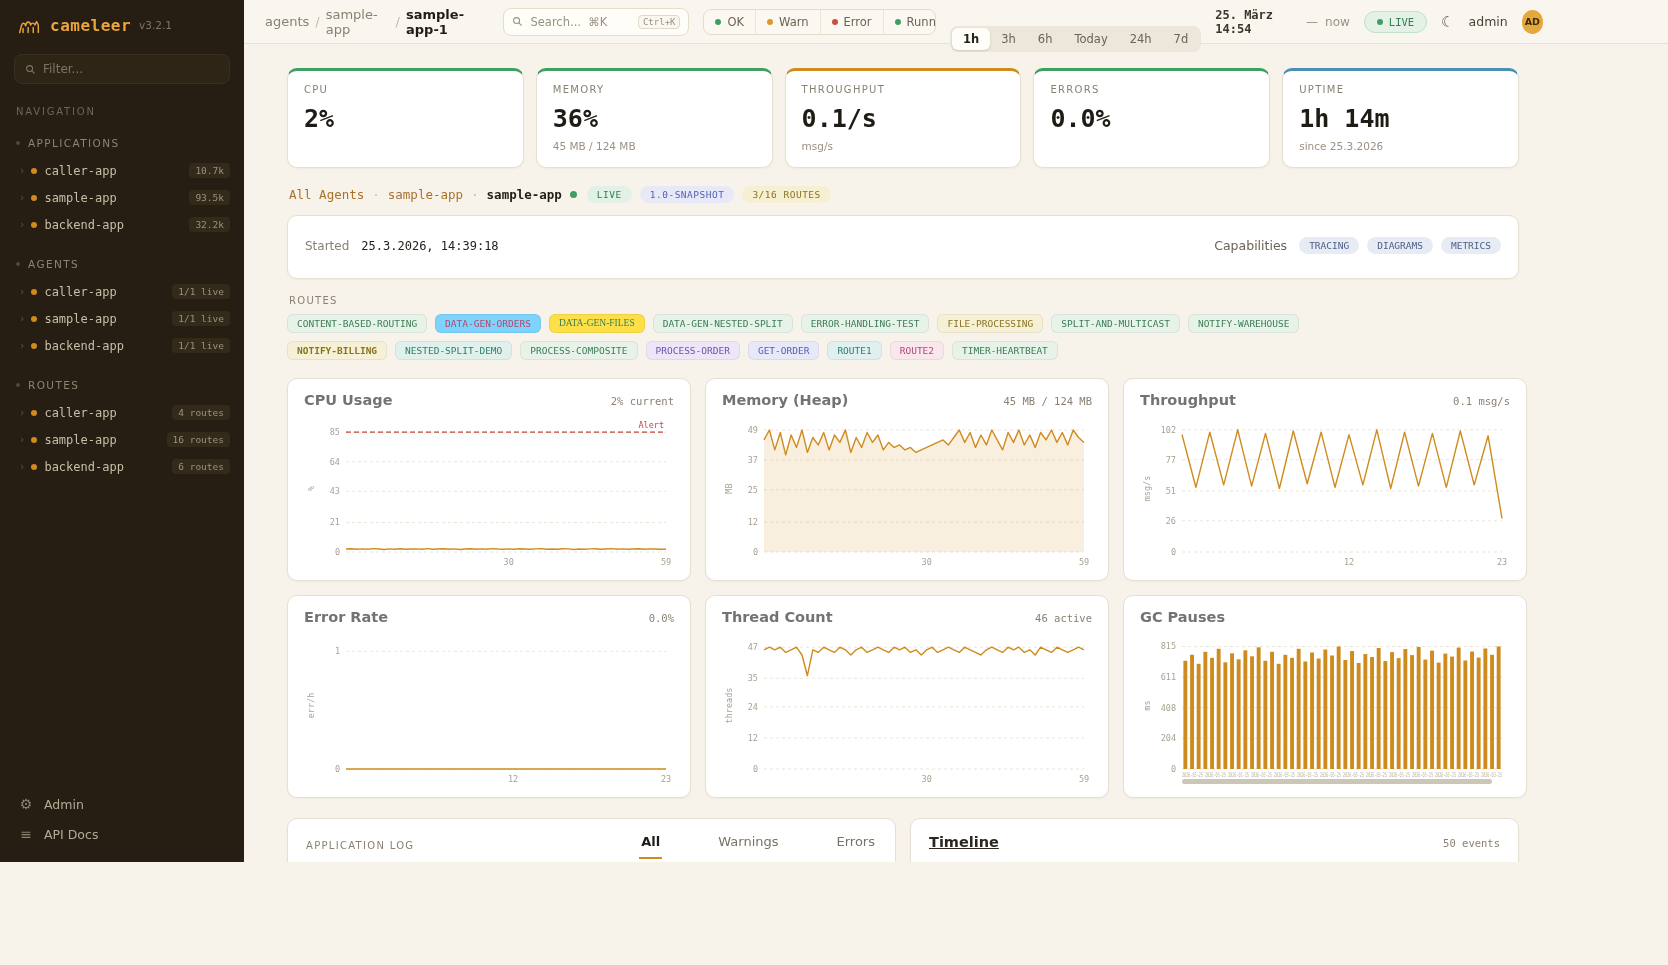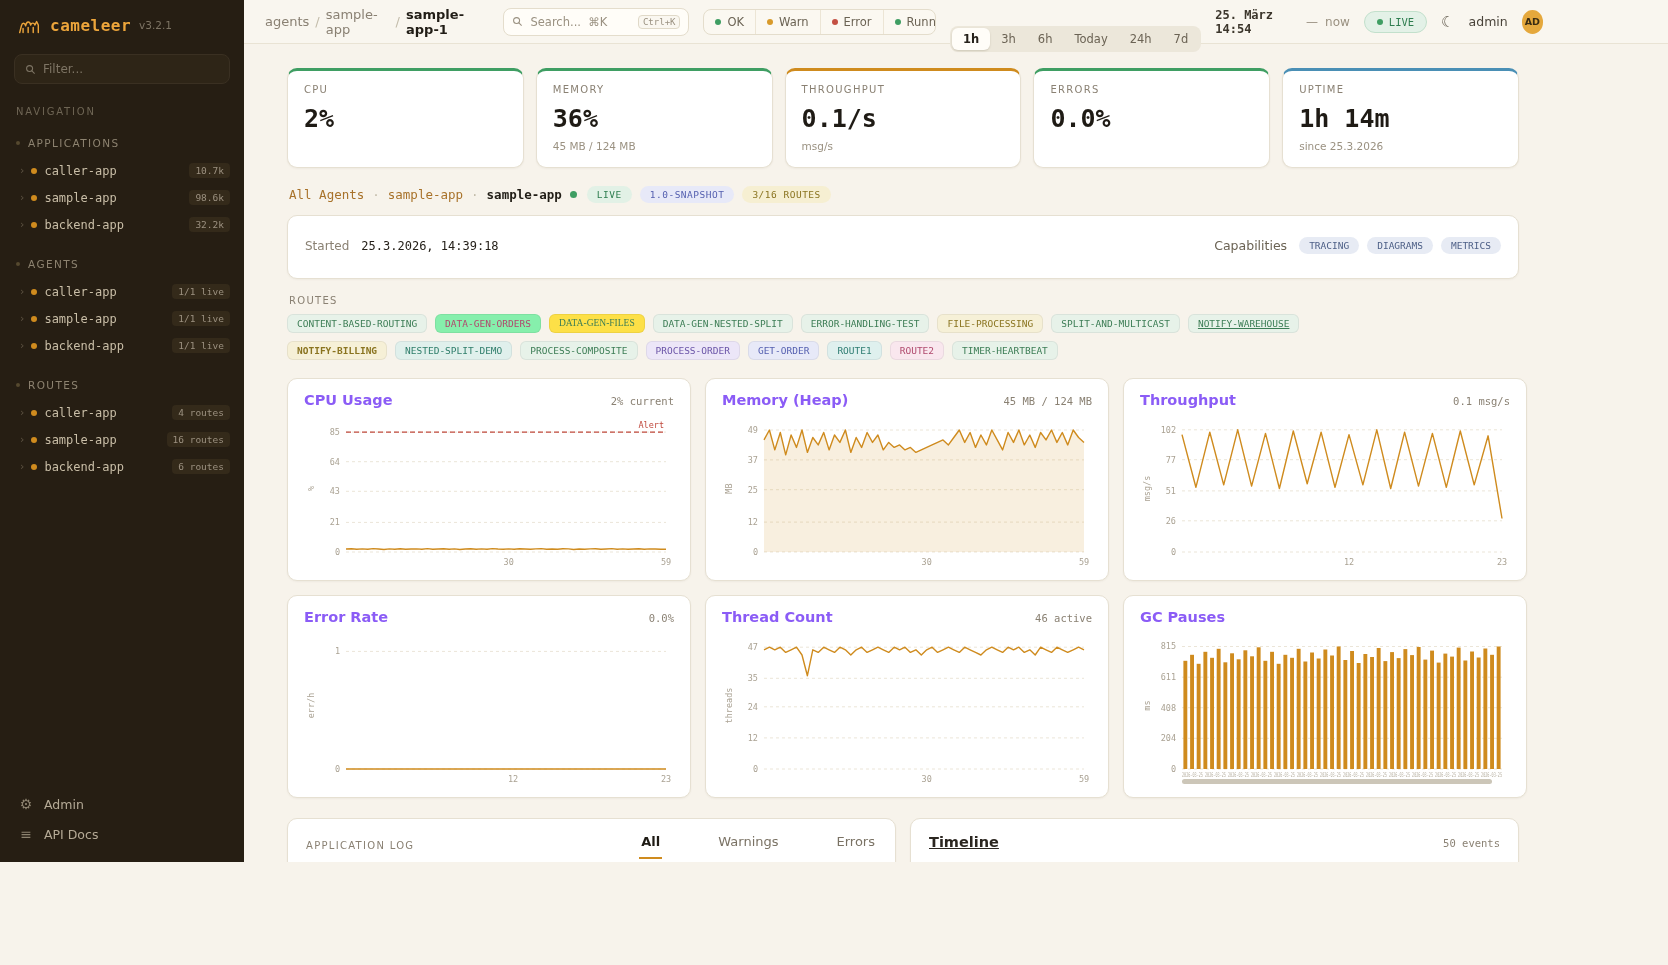--- a/index.html
+++ b/index.html
@@ -91,21 +91,21 @@
 
 
 .routes-label{margin:16px 2px 8px;font-size:10px;letter-spacing:1.3px;color:#8a8173;}
 .routes{display:flex;flex-wrap:wrap;gap:8px;max-width:1100px;}
 .route-pill{font-size:9.5px;border-radius:6px;padding:3px 9px;font-family:"DejaVu Sans Mono",monospace;border:1px solid rgba(0,0,0,.06);cursor:pointer;}
 
 
 .charts{margin-top:18px;display:grid;grid-template-columns:repeat(3,1fr);gap:14px;}
 .chart-card{padding:13px 16px 8px;}
 .chart-head{display:flex;align-items:baseline;justify-content:space-between;}
-.chart-title{font-size:14.5px;font-weight:700;color:#8b5cf6;}
+.chart-title{font-size:14.5px;font-weight:700;color:#737373;}
 .chart-right{font-size:10.5px;color:#8a8173;font-family:"DejaVu Sans Mono",monospace;}
 .chart-body{margin-top:8px;}
 .ct{font-family:"DejaVu Sans Mono",monospace;font-size:8.5px;fill:#aaa293;}
 .cd{font-family:"DejaVu Sans Mono",monospace;font-size:6.5px;fill:#b8b1a2;}
 
 
 .bottom{margin-top:20px;display:grid;grid-template-columns:1fr 1fr;gap:14px;}
 .log-card,.timeline-card{padding:15px 18px;height:160px;}
 .log-head{display:flex;align-items:flex-end;justify-content:space-between;}
 .log-title{font-size:10px;letter-spacing:1.3px;color:#8a8173;padding-bottom:8px;}
@@ -151,21 +151,21 @@
           <div class="side-item">
             <span class="chev">›</span>
             <span class="item-dot"></span>
             <span class="item-name">caller-app</span>
             <span class="item-badge">10.7k</span>
           </div>
           <div class="side-item">
             <span class="chev">›</span>
             <span class="item-dot"></span>
             <span class="item-name">sample-app</span>
-            <span class="item-badge">98.6k</span>
+            <span class="item-badge">93.5k</span>
           </div>
           <div class="side-item">
             <span class="chev">›</span>
             <span class="item-dot"></span>
             <span class="item-name">backend-app</span>
             <span class="item-badge">32.2k</span>
           </div>
         </div>
         <div class="side-section">
           <div class="side-sec-label">
@@ -341,27 +341,27 @@
                 <span class="cap-pill">DIAGRAMS</span>
                 <span class="cap-pill">METRICS</span>
               </span>
           </div>
         </div>
       </section>
 
       <div class="routes-label">ROUTES</div>
       <div class="routes" id="routes">
           <span class="route-pill" style="background: rgb(231, 242, 233); color: rgb(60, 125, 85);">CONTENT-BASED-ROUTING</span>
-          <span class="route-pill" style="background: #86efac; color: rgb(176, 74, 110);">DATA-GEN-ORDERS</span>
+          <span class="route-pill" style="background: #7dd3fc; color: rgb(176, 74, 110);">DATA-GEN-ORDERS</span>
           <span class="route-pill" style="background: #fde047; color: rgb(60, 125, 85); font-family: Liberation Serif, serif;">DATA-GEN-FILES</span>
           <span class="route-pill" style="background: rgb(231, 242, 233); color: rgb(60, 125, 85);">DATA-GEN-NESTED-SPLIT</span>
           <span class="route-pill" style="background: rgb(231, 242, 233); color: rgb(60, 125, 85);">ERROR-HANDLING-TEST</span>
           <span class="route-pill" style="background: rgb(246, 240, 215); color: rgb(138, 116, 32);">FILE-PROCESSING</span>
           <span class="route-pill" style="background: rgb(231, 242, 233); color: rgb(60, 125, 85);">SPLIT-AND-MULTICAST</span>
-          <span class="route-pill" style="background: rgb(231, 242, 233); color: rgb(60, 125, 85); text-decoration: underline;">NOTIFY-WAREHOUSE</span>
+          <span class="route-pill" style="background: rgb(231, 242, 233); color: rgb(60, 125, 85);">NOTIFY-WAREHOUSE</span>
           <span class="route-pill" style="background: rgb(246, 240, 215); color: rgb(138, 116, 32); font-weight: bold;">NOTIFY-BILLING</span>
           <span class="route-pill" style="background: rgb(224, 240, 236); color: rgb(46, 125, 106);">NESTED-SPLIT-DEMO</span>
           <span class="route-pill" style="background: rgb(231, 242, 233); color: rgb(60, 125, 85);">PROCESS-COMPOSITE</span>
           <span class="route-pill" style="background: rgb(236, 230, 248); color: rgb(107, 85, 168);">PROCESS-ORDER</span>
           <span class="route-pill" style="background: rgb(231, 233, 248); color: rgb(85, 96, 176);">GET-ORDER</span>
           <span class="route-pill" style="background: rgb(223, 240, 238); color: rgb(46, 125, 114);">ROUTE1</span>
           <span class="route-pill" style="background: rgb(249, 231, 238); color: rgb(176, 74, 110);">ROUTE2</span>
           <span class="route-pill" style="background: rgb(231, 242, 233); color: rgb(60, 125, 85);">TIMER-HEARTBEAT</span>
         </div>
 

